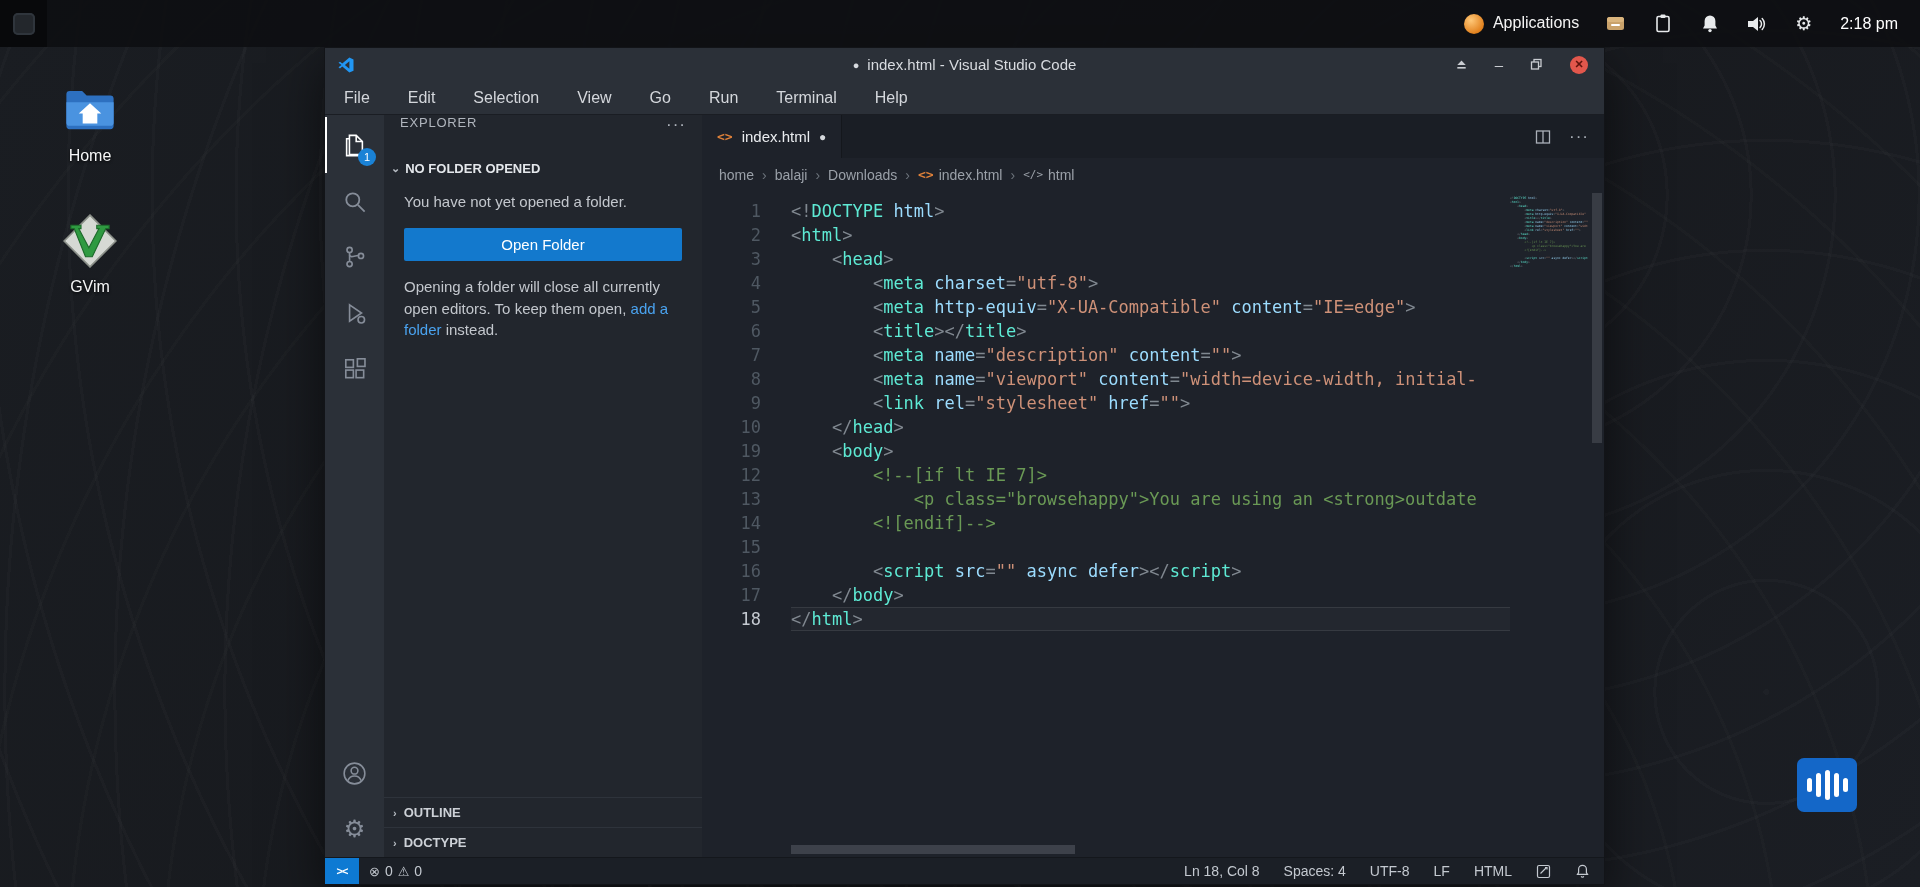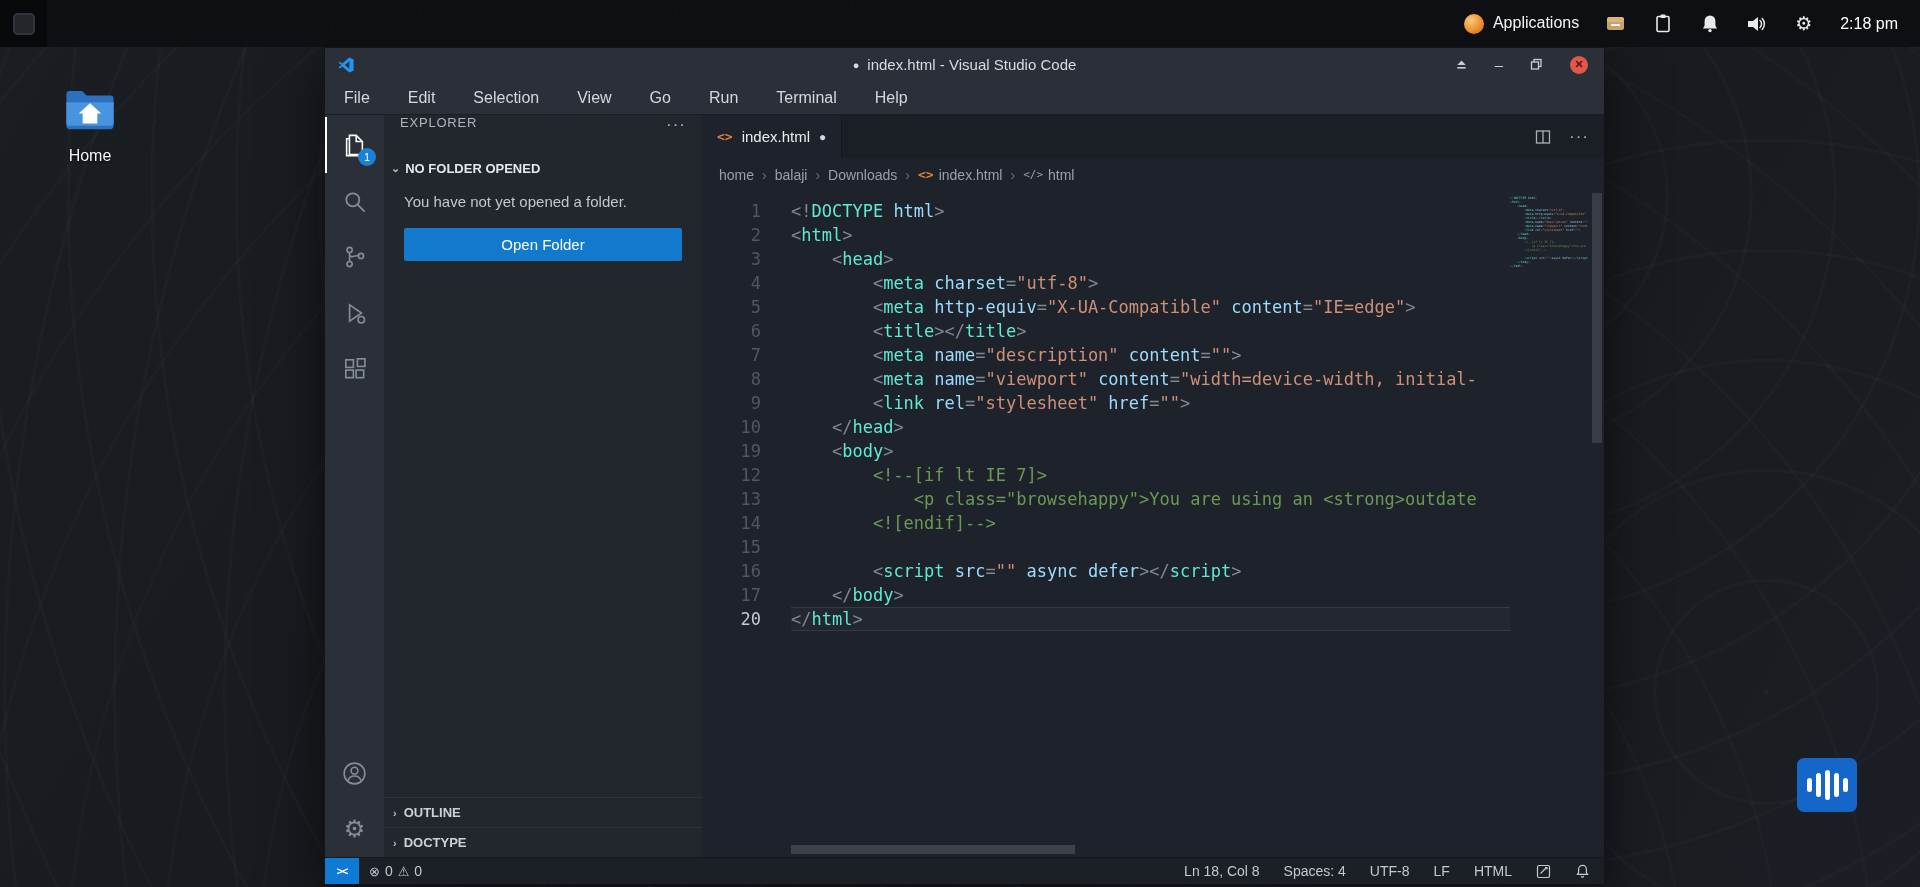--- a/index.html
+++ b/index.html
@@ -191,20 +191,29 @@
     <div class="d-ico">
       <div class="glyph">
         <svg width="54" height="50" viewBox="0 0 48 44">
           <path d="M3 8c0-2 1-3 3-3h11l4 4h21c2 0 3 1 3 3v24c0 2-1 3-3 3H6c-2 0-3-1-3-3z" fill="#2d70c0"></path>
           <path d="M3 15h42v18c0 2-1 3-3 3H6c-2 0-3-1-3-3z" fill="#4a93e0"></path>
           <path d="M24 16l-10 9h3.5v9h13v-9H34z" fill="#fff"></path>
         </svg>
       </div>
       <div class="lbl">Home</div>
     </div>
+    <div class="d-ico">
+      <div class="glyph">
+        <svg width="54" height="54" viewBox="0 0 48 48">
+          <polygon points="24,1 47,24 24,47 1,24" fill="#d6d9d4" stroke="#8a8f88" stroke-width="1.5"></polygon>
+          <polygon points="7,10 16,10 16,13 14,13 23,30 32,13 30,13 30,10 41,10 41,13 38,13 26,38 20,38 10,13 7,13" fill="#2f9a41" stroke="#1d6b2b" stroke-width="1"></polygon>
+        </svg>
+      </div>
+      <div class="lbl">GVim</div>
+    </div>
   </div>
 
 <div class="bars-app">
   <i style="height:14px"></i>
     <i style="height:24px"></i>
     <i style="height:30px"></i>
     <i style="height:24px"></i>
     <i style="height:14px"></i>
 </div>
 
@@ -306,20 +315,21 @@
         <span>EXPLORER</span>
         <span class="sb-dots">···</span>
       </div>
       <div class="sb-section">
         <span class="chev">⌄</span>
         <span>NO FOLDER OPENED</span>
       </div>
       <div class="sb-body">
         <div>You have not yet opened a folder.</div>
         <button class="open-btn">Open Folder</button>
+        <div><span>Opening a folder will close all currently open editors. To keep them open, </span><span class="sb-link">add a folder</span><span> instead.</span></div>
       </div>
       <div class="sb-foot">
         <div class="sb-row">
           <span class="chev">›</span>
           <span>OUTLINE</span>
         </div>
         <div class="sb-row">
           <span class="chev">›</span>
           <span>DOCTYPE</span>
         </div>
@@ -380,21 +390,21 @@
             <div class="ln" style="height: 24px;">8</div>
             <div class="ln" style="height: 24px;">9</div>
             <div class="ln" style="height: 24px;">10</div>
             <div class="ln" style="height: 24px;">19</div>
             <div class="ln" style="height: 24px;">12</div>
             <div class="ln" style="height: 24px;">13</div>
             <div class="ln" style="height: 24px;">14</div>
             <div class="ln" style="height: 24px;">15</div>
             <div class="ln" style="height: 24px;">16</div>
             <div class="ln" style="height: 24px;">17</div>
-            <div class="ln active" style="height: 24px;">20</div>
+            <div class="ln active" style="height: 24px;">18</div>
           </div>
         <div class="code-pane" id="code-pane"><div class="code-line"><span class="tk-p">&lt;!</span><span class="tk-t">DOCTYPE</span><span class="tk-a"> html</span><span class="tk-p">&gt;</span></div><div class="code-line"><span class="tk-p">&lt;</span><span class="tk-t">html</span><span class="tk-p">&gt;</span></div><div class="code-line"><span class="tk-x">    </span><span class="tk-p">&lt;</span><span class="tk-t">head</span><span class="tk-p">&gt;</span></div><div class="code-line"><span class="tk-x">        </span><span class="tk-p">&lt;</span><span class="tk-t">meta</span><span class="tk-a"> charset</span><span class="tk-p">=</span><span class="tk-s">"utf-8"</span><span class="tk-p">&gt;</span></div><div class="code-line"><span class="tk-x">        </span><span class="tk-p">&lt;</span><span class="tk-t">meta</span><span class="tk-a"> http-equiv</span><span class="tk-p">=</span><span class="tk-s">"X-UA-Compatible"</span><span class="tk-a"> content</span><span class="tk-p">=</span><span class="tk-s">"IE=edge"</span><span class="tk-p">&gt;</span></div><div class="code-line"><span class="tk-x">        </span><span class="tk-p">&lt;</span><span class="tk-t">title</span><span class="tk-p">&gt;&lt;/</span><span class="tk-t">title</span><span class="tk-p">&gt;</span></div><div class="code-line"><span class="tk-x">        </span><span class="tk-p">&lt;</span><span class="tk-t">meta</span><span class="tk-a"> name</span><span class="tk-p">=</span><span class="tk-s">"description"</span><span class="tk-a"> content</span><span class="tk-p">=</span><span class="tk-s">""</span><span class="tk-p">&gt;</span></div><div class="code-line"><span class="tk-x">        </span><span class="tk-p">&lt;</span><span class="tk-t">meta</span><span class="tk-a"> name</span><span class="tk-p">=</span><span class="tk-s">"viewport"</span><span class="tk-a"> content</span><span class="tk-p">=</span><span class="tk-s">"width=device-width, initial-</span></div><div class="code-line"><span class="tk-x">        </span><span class="tk-p">&lt;</span><span class="tk-t">link</span><span class="tk-a"> rel</span><span class="tk-p">=</span><span class="tk-s">"stylesheet"</span><span class="tk-a"> href</span><span class="tk-p">=</span><span class="tk-s">""</span><span class="tk-p">&gt;</span></div><div class="code-line"><span class="tk-x">    </span><span class="tk-p">&lt;/</span><span class="tk-t">head</span><span class="tk-p">&gt;</span></div><div class="code-line"><span class="tk-x">    </span><span class="tk-p">&lt;</span><span class="tk-t">body</span><span class="tk-p">&gt;</span></div><div class="code-line"><span class="tk-c">        &lt;!--[if lt IE 7]&gt;</span></div><div class="code-line"><span class="tk-c">            &lt;p class="browsehappy"&gt;You are using an &lt;strong&gt;outdate</span></div><div class="code-line"><span class="tk-c">        &lt;![endif]--&gt;</span></div><div class="code-line">&nbsp;</div><div class="code-line"><span class="tk-x">        </span><span class="tk-p">&lt;</span><span class="tk-t">script</span><span class="tk-a"> src</span><span class="tk-p">=</span><span class="tk-s">""</span><span class="tk-a"> async defer</span><span class="tk-p">&gt;&lt;/</span><span class="tk-t">script</span><span class="tk-p">&gt;</span></div><div class="code-line"><span class="tk-x">    </span><span class="tk-p">&lt;/</span><span class="tk-t">body</span><span class="tk-p">&gt;</span></div><div class="code-line active"><span class="tk-p">&lt;/</span><span class="tk-t">html</span><span class="tk-p">&gt;</span></div></div>
         <div class="minimap" id="minimap"><div class="mini-line"><span class="tk-p">&lt;!</span><span class="tk-t">DOCTYPE</span><span class="tk-a"> html</span><span class="tk-p">&gt;</span></div><div class="mini-line"><span class="tk-p">&lt;</span><span class="tk-t">html</span><span class="tk-p">&gt;</span></div><div class="mini-line"><span class="tk-x">    </span><span class="tk-p">&lt;</span><span class="tk-t">head</span><span class="tk-p">&gt;</span></div><div class="mini-line"><span class="tk-x">        </span><span class="tk-p">&lt;</span><span class="tk-t">meta</span><span class="tk-a"> charset</span><span class="tk-p">=</span><span class="tk-s">"utf-8"</span><span class="tk-p">&gt;</span></div><div class="mini-line"><span class="tk-x">        </span><span class="tk-p">&lt;</span><span class="tk-t">meta</span><span class="tk-a"> http-equiv</span><span class="tk-p">=</span><span class="tk-s">"X-UA-Compatible"</span><span class="tk-a"> content</span></div><div class="mini-line"><span class="tk-x">        </span><span class="tk-p">&lt;</span><span class="tk-t">title</span><span class="tk-p">&gt;&lt;/</span><span class="tk-t">title</span><span class="tk-p">&gt;</span></div><div class="mini-line"><span class="tk-x">        </span><span class="tk-p">&lt;</span><span class="tk-t">meta</span><span class="tk-a"> name</span><span class="tk-p">=</span><span class="tk-s">"description"</span><span class="tk-a"> content</span><span class="tk-p">=</span><span class="tk-s">""</span><span class="tk-p">&gt;</span></div><div class="mini-line"><span class="tk-x">        </span><span class="tk-p">&lt;</span><span class="tk-t">meta</span><span class="tk-a"> name</span><span class="tk-p">=</span><span class="tk-s">"viewport"</span><span class="tk-a"> content</span><span class="tk-p">=</span><span class="tk-s">"width=device-width, initial-</span></div><div class="mini-line"><span class="tk-x">        </span><span class="tk-p">&lt;</span><span class="tk-t">link</span><span class="tk-a"> rel</span><span class="tk-p">=</span><span class="tk-s">"stylesheet"</span><span class="tk-a"> href</span><span class="tk-p">=</span><span class="tk-s">""</span><span class="tk-p">&gt;</span></div><div class="mini-line"><span class="tk-x">    </span><span class="tk-p">&lt;/</span><span class="tk-t">head</span><span class="tk-p">&gt;</span></div><div class="mini-line"><span class="tk-x">    </span><span class="tk-p">&lt;</span><span class="tk-t">body</span><span class="tk-p">&gt;</span></div><div class="mini-line"><span class="tk-c">        &lt;!--[if lt IE 7]&gt;</span></div><div class="mini-line"><span class="tk-c">            &lt;p class="browsehappy"&gt;You are using an &lt;strong&gt;outdate</span></div><div class="mini-line"><span class="tk-c">        &lt;![endif]--&gt;</span></div><div class="mini-line">&nbsp;</div><div class="mini-line"><span class="tk-x">        </span><span class="tk-p">&lt;</span><span class="tk-t">script</span><span class="tk-a"> src</span><span class="tk-p">=</span><span class="tk-s">""</span><span class="tk-a"> async defer</span><span class="tk-p">&gt;&lt;/</span><span class="tk-t">script</span><span class="tk-p">&gt;</span></div><div class="mini-line"><span class="tk-x">    </span><span class="tk-p">&lt;/</span><span class="tk-t">body</span><span class="tk-p">&gt;</span></div><div class="mini-line"><span class="tk-p">&lt;/</span><span class="tk-t">html</span><span class="tk-p">&gt;</span></div></div>
         <div class="vscroll">
             <div class="vthumb"></div>
           </div>
         <div class="hthumb"></div>
       </div>
     </div>
   </div>

